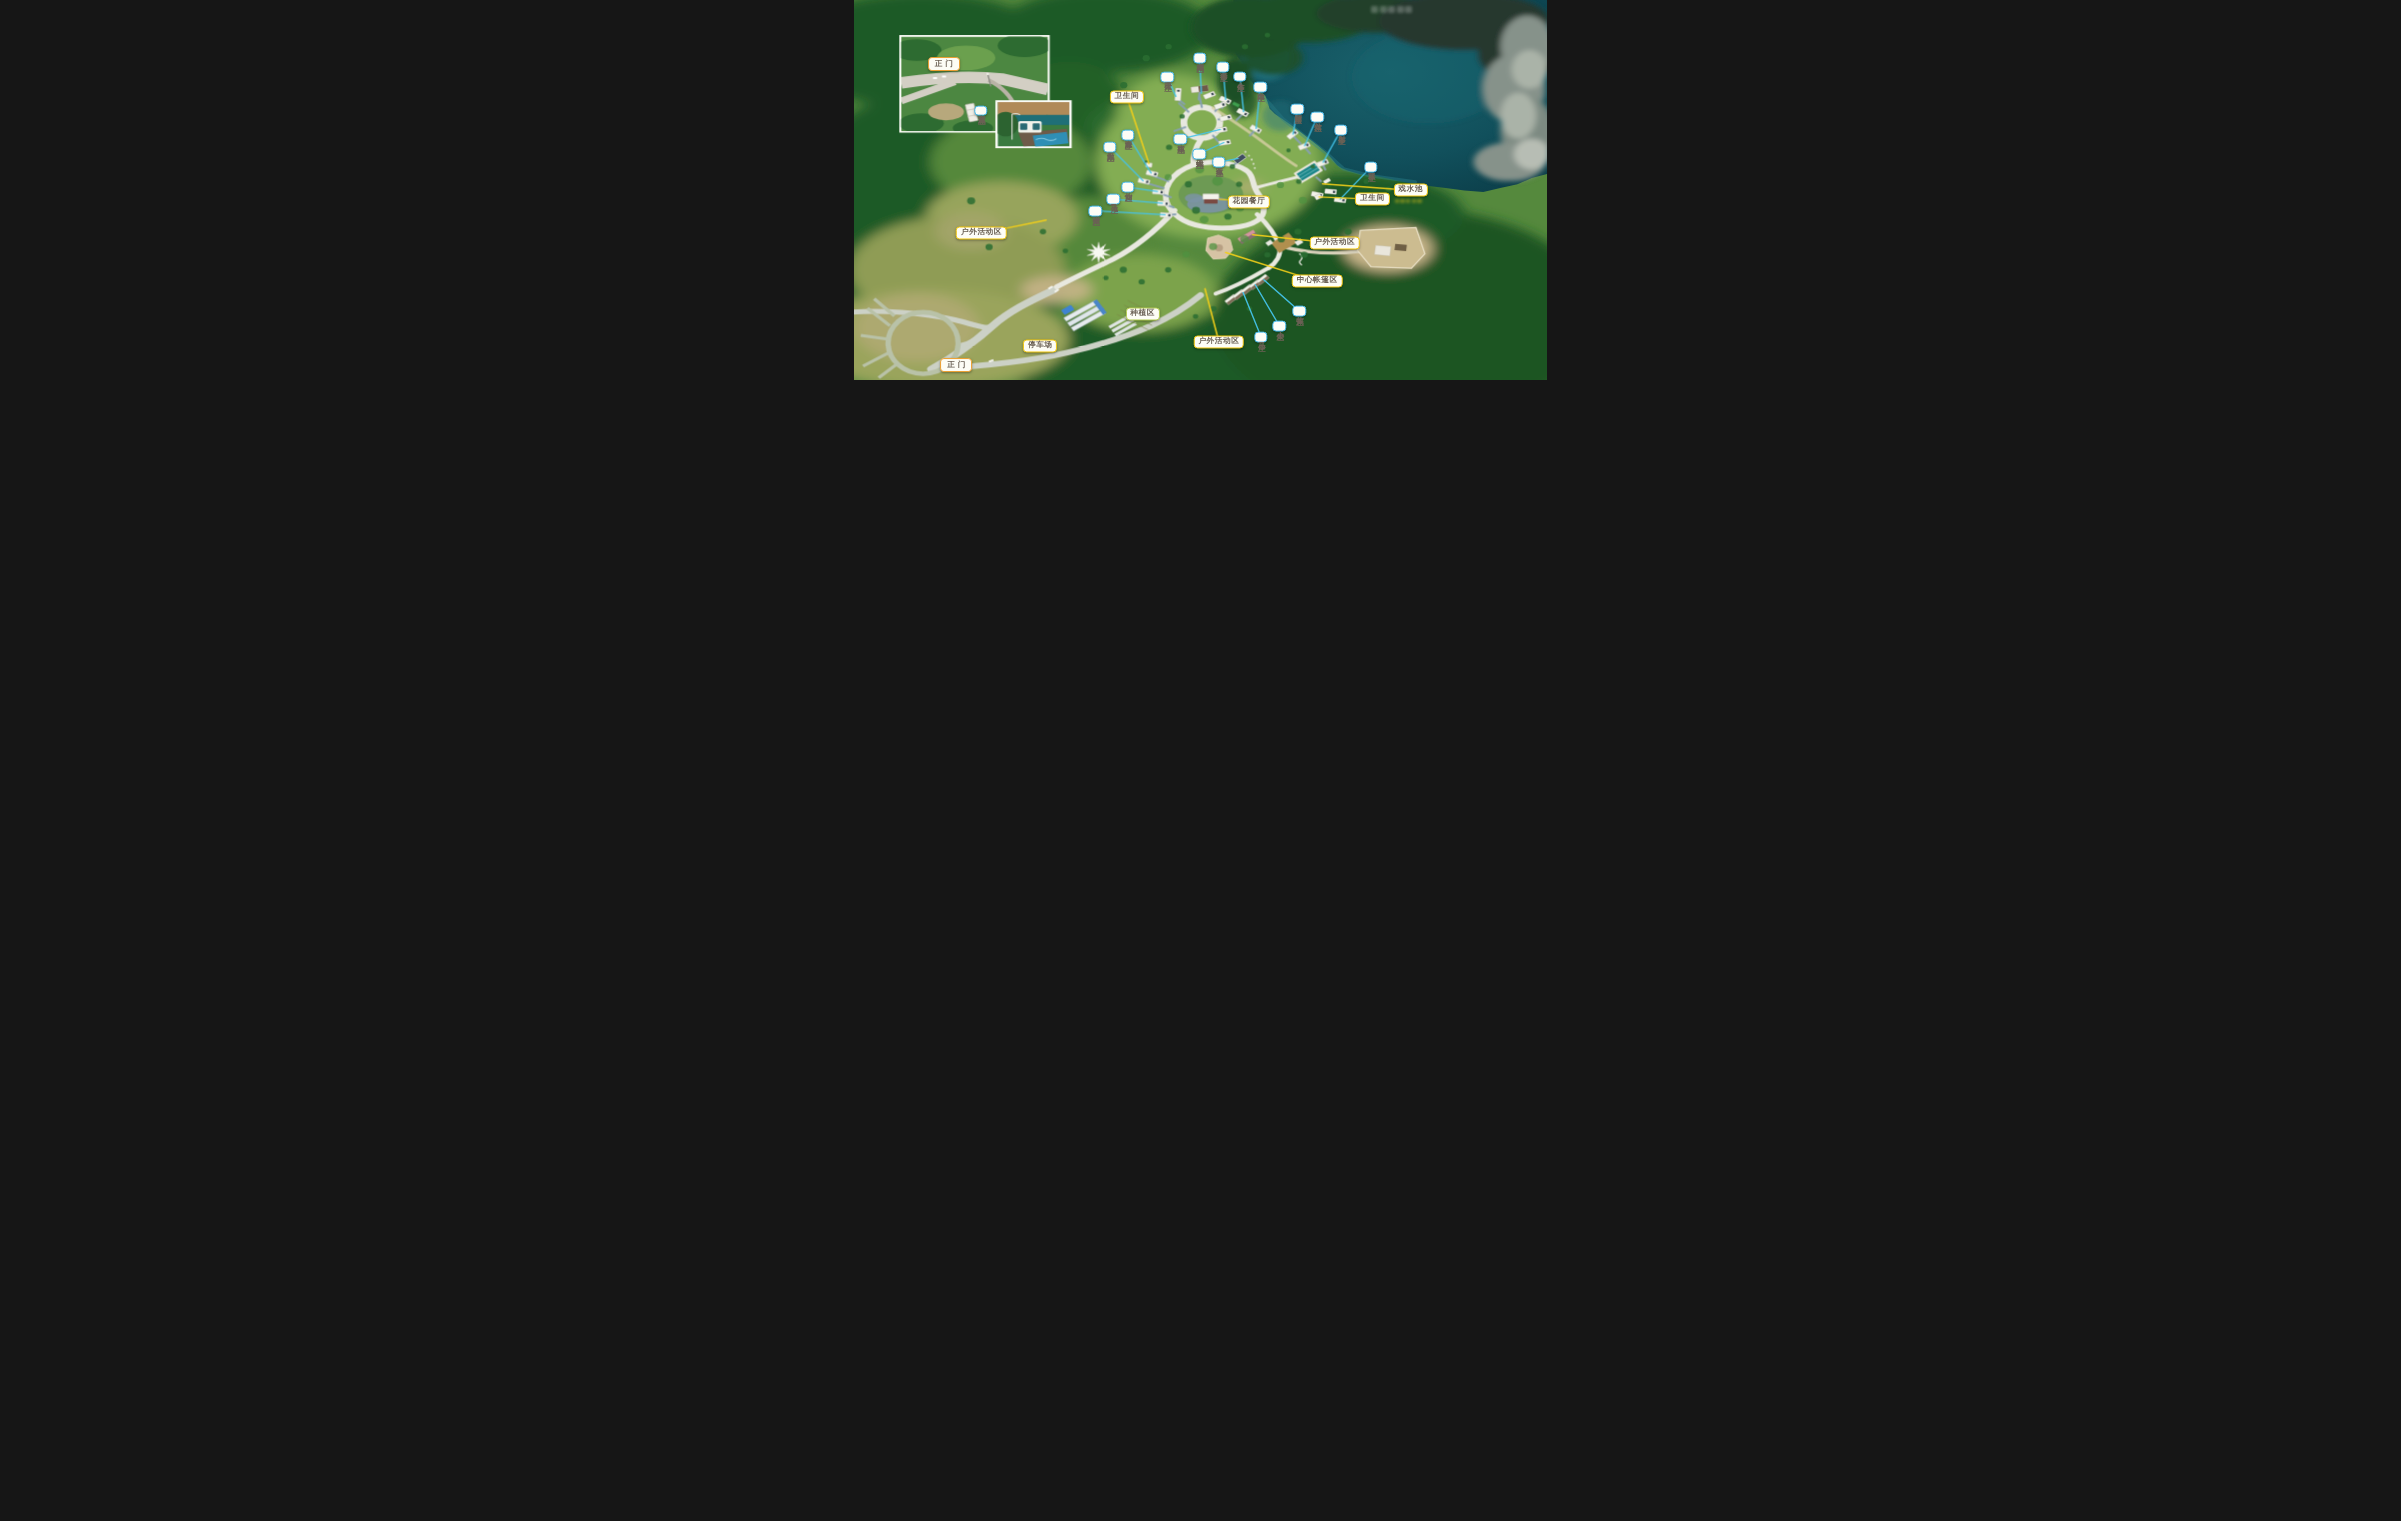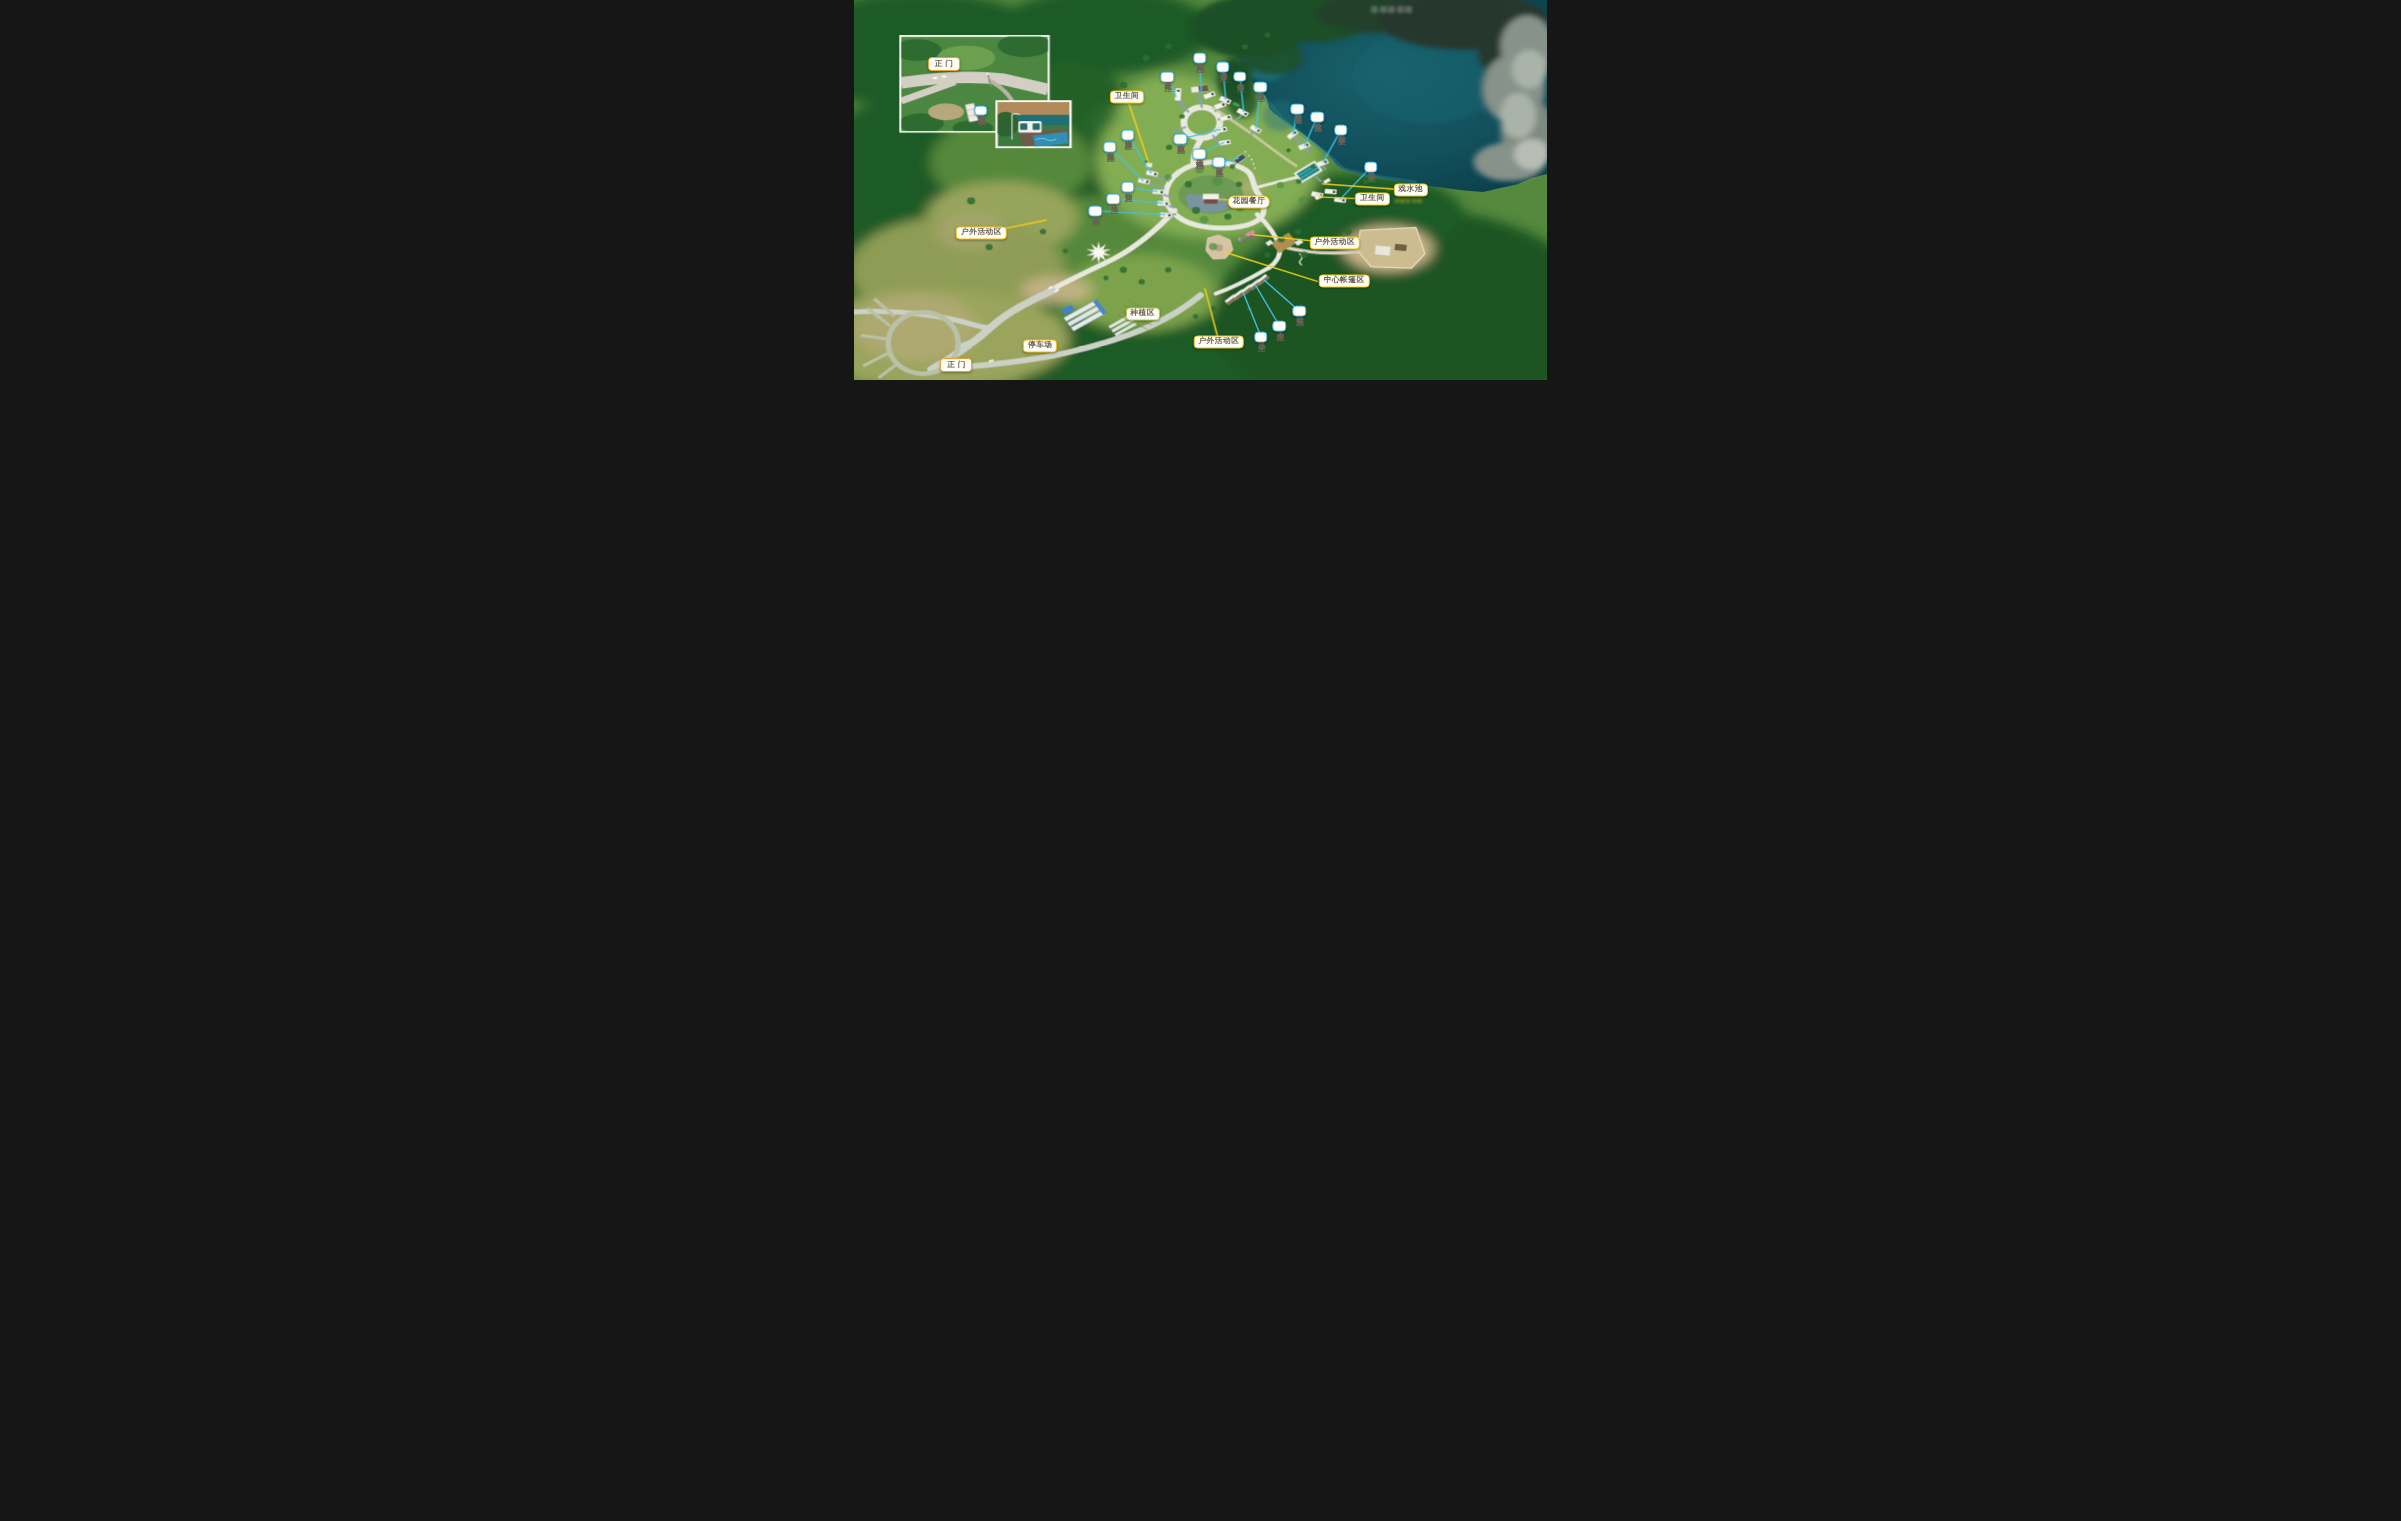--- a/index.html
+++ b/index.html
@@ -511,24 +511,24 @@
       <div class="lbl v" style="left: 36.9171%; top: 38.7424%; border-color: rgb(63, 182, 232);">天鹅座</div>
       <div class="lbl v" style="left: 47.0855%; top: 36.6126%; border-color: rgb(63, 182, 232);">水瓶座</div>
       <div class="lbl v" style="left: 49.8057%; top: 40.4665%; border-color: rgb(63, 182, 232);">天蝎座</div>
       <div class="lbl v" style="left: 52.6554%; top: 42.6978%; border-color: rgb(63, 182, 232);">双鱼座</div>
       <div class="lbl v" style="left: 74.6114%; top: 43.9148%; border-color: rgb(63, 182, 232);">双子座</div>
       <div class="lbl v" style="left: 39.5078%; top: 49.2901%; border-color: rgb(63, 182, 232);">仙女座</div>
       <div class="lbl v" style="left: 37.4352%; top: 52.4341%; border-color: rgb(63, 182, 232);">飞马座</div>
       <div class="lbl v" style="left: 34.8446%; top: 55.4767%; border-color: rgb(63, 182, 232);">猎犬座</div>
       <div class="lbl h" style="left: 80.3109%; top: 50.1014%; border-color: rgb(242, 199, 12);">戏水池</div>
       <div class="lbl h" style="left: 74.8057%; top: 52.4341%; border-color: rgb(242, 199, 12);">卫生间</div>
-      <div class="lbl h" style="left: 56.9948%; top: 53.0426%; border-color: rgb(242, 199, 12); border-radius: 6px;">花园餐厅</div>
+      <div class="lbl h" style="left: 56.9948%; top: 53.0426%; border-color: rgb(242, 199, 12);">花园餐厅</div>
       <div class="lbl h" style="left: 18.3938%; top: 61.359%; border-color: rgb(242, 199, 12);">户外活动区</div>
       <div class="lbl h" style="left: 69.3653%; top: 63.9959%; border-color: rgb(242, 199, 12);">户外活动区</div>
-      <div class="lbl h" style="left: 66.8394%; top: 74.0365%; border-color: rgb(242, 199, 12); margin-left: 27px;">中心帐篷区</div>
+      <div class="lbl h" style="left: 66.8394%; top: 74.0365%; border-color: rgb(242, 199, 12);">中心帐篷区</div>
       <div class="lbl h" style="left: 41.6451%; top: 78.2961%; border-color: rgb(180, 205, 80); margin-top: 16px;">种植区</div>
       <div class="lbl v" style="left: 64.2487%; top: 81.8458%; border-color: rgb(63, 182, 232);">牧夫座</div>
       <div class="lbl v" style="left: 61.399%; top: 85.8012%; border-color: rgb(63, 182, 232);">小犬座</div>
       <div class="lbl v" style="left: 58.7435%; top: 88.641%; border-color: rgb(63, 182, 232);">小马座</div>
       <div class="lbl h" style="left: 26.8782%; top: 90.9736%; border-color: rgb(242, 199, 12);">停车场</div>
       <div class="lbl h gate" style="left: 14.7668%; top: 96.146%; border-color: rgb(239, 159, 46);">正门</div>
       <div class="lbl h" style="left: 52.6554%; top: 89.9594%; border-color: rgb(242, 199, 12);">户外活动区</div>
     </div>
 
   <div class="wm wm-tr">

